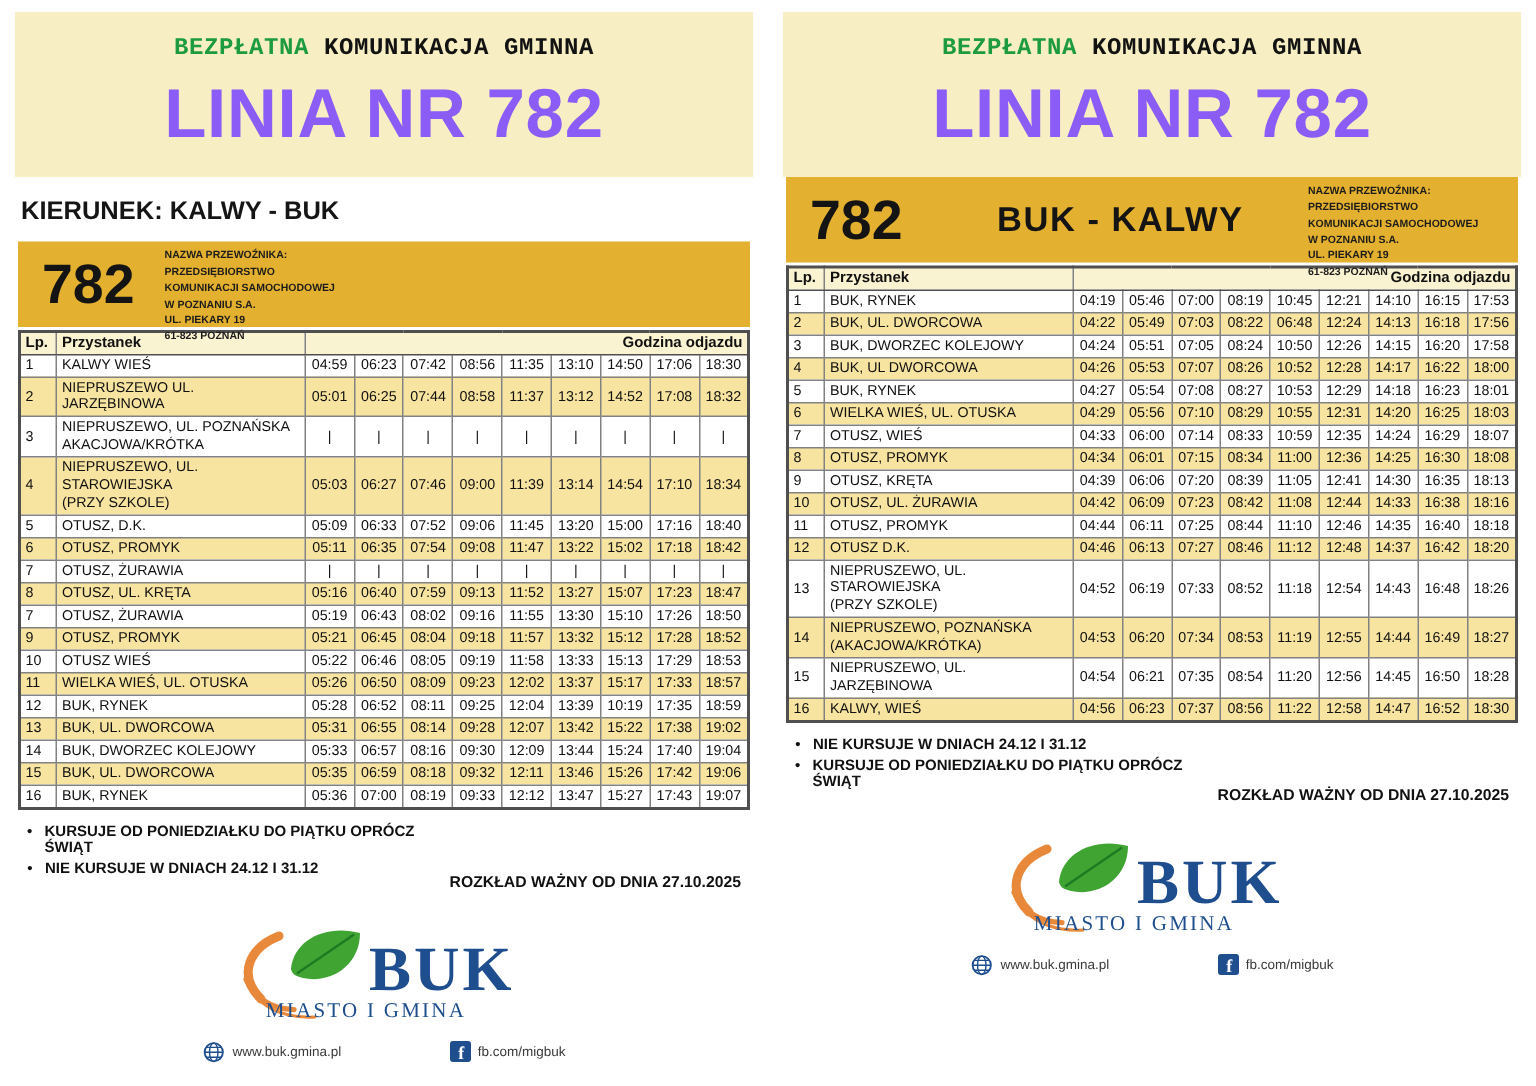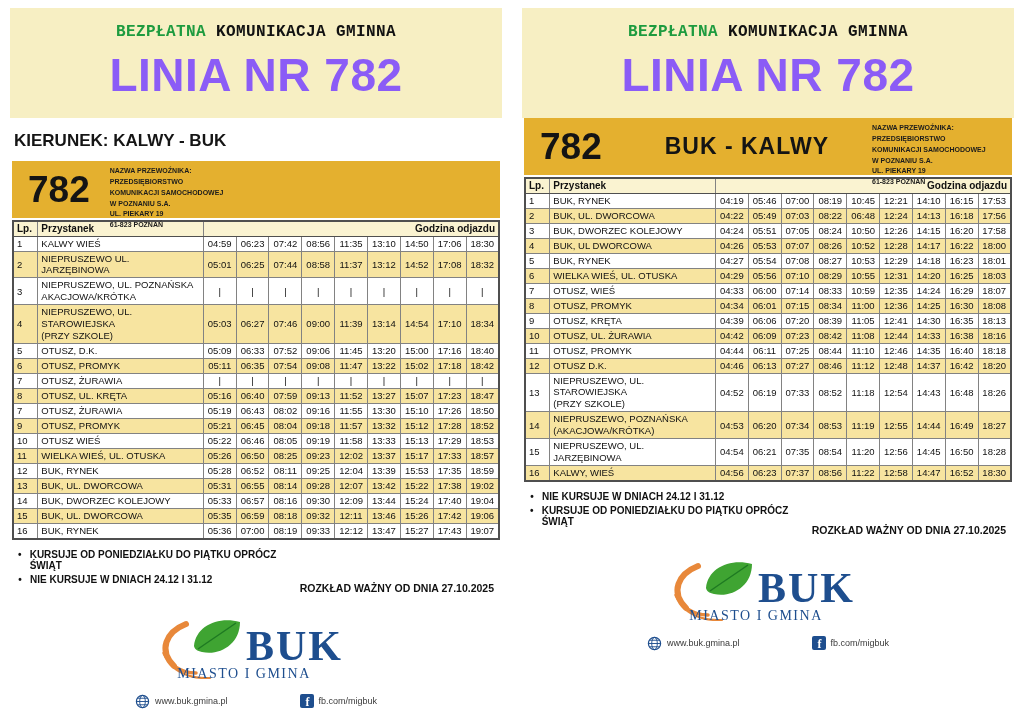--- a/index.html
+++ b/index.html
@@ -222,38 +222,38 @@
             <td class="time">13:33</td>
             <td class="time">15:13</td>
             <td class="time">17:29</td>
             <td class="time">18:53</td>
           </tr>
           <tr>
             <td class="lp">11</td>
             <td class="stop">WIELKA WIEŚ, UL. OTUSKA</td>
             <td class="time">05:26</td>
             <td class="time">06:50</td>
-            <td class="time">08:25</td>
+            <td class="time">08:09</td>
             <td class="time">09:23</td>
             <td class="time">12:02</td>
             <td class="time">13:37</td>
             <td class="time">15:17</td>
             <td class="time">17:33</td>
             <td class="time">18:57</td>
           </tr>
           <tr>
             <td class="lp">12</td>
             <td class="stop">BUK, RYNEK</td>
             <td class="time">05:28</td>
             <td class="time">06:52</td>
             <td class="time">08:11</td>
             <td class="time">09:25</td>
             <td class="time">12:04</td>
             <td class="time">13:39</td>
-            <td class="time">15:53</td>
+            <td class="time">10:19</td>
             <td class="time">17:35</td>
             <td class="time">18:59</td>
           </tr>
           <tr>
             <td class="lp">13</td>
             <td class="stop">BUK, UL. DWORCOWA</td>
             <td class="time">05:31</td>
             <td class="time">06:55</td>
             <td class="time">08:14</td>
             <td class="time">09:28</td>

